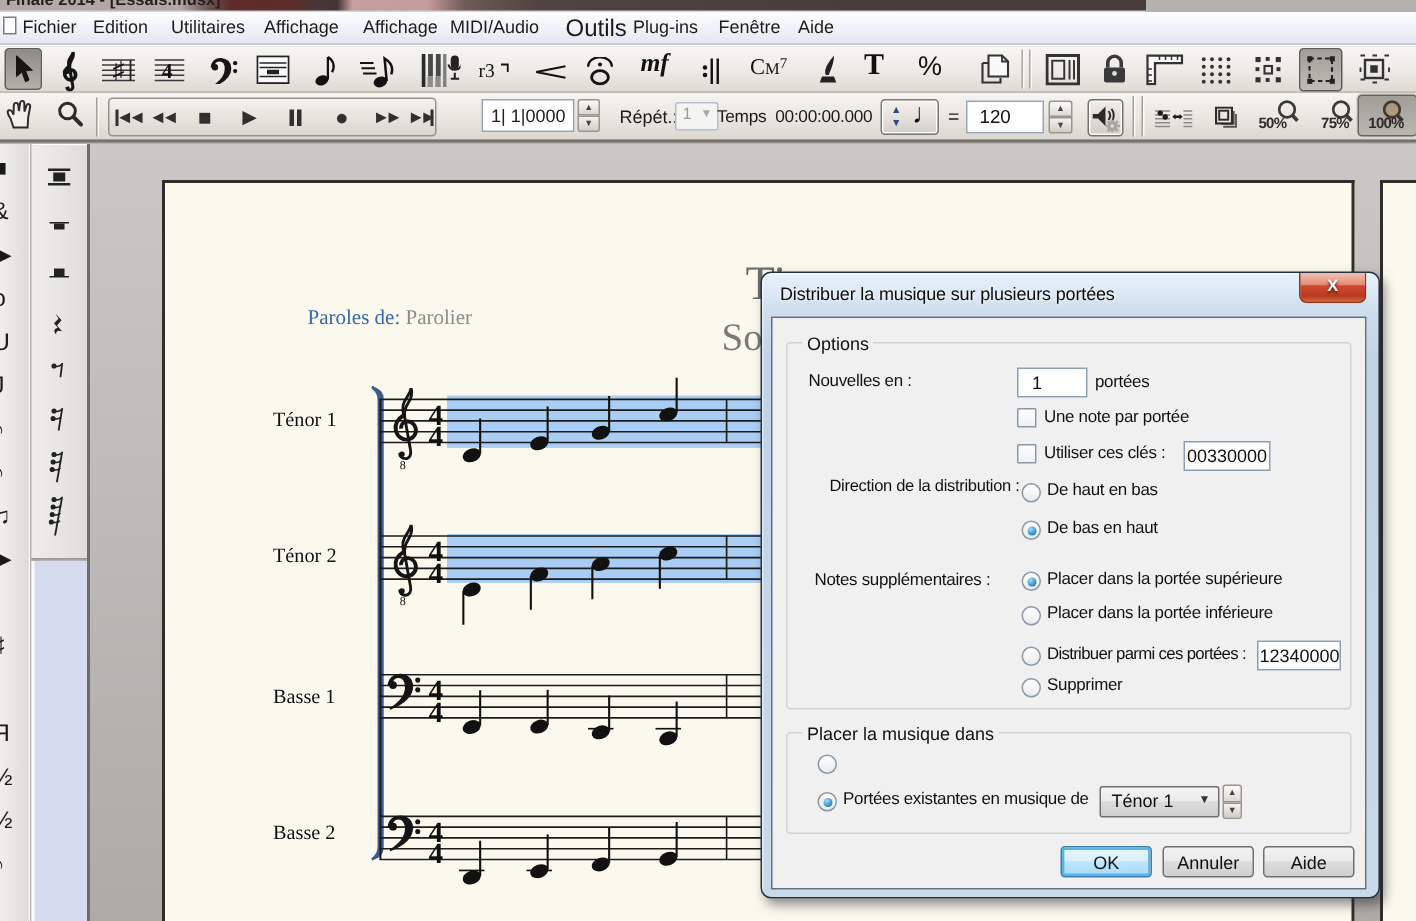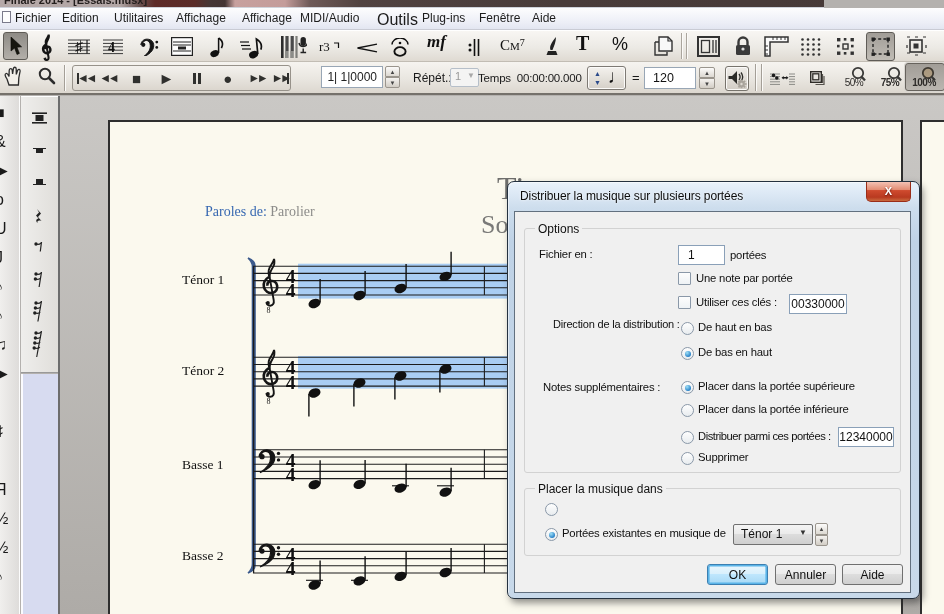--- a/index.html
+++ b/index.html
@@ -1,18 +1,18 @@
 <!DOCTYPE html>
 <html><head><meta charset="utf-8"><style>
 *{margin:0;padding:0;box-sizing:border-box}
 html,body{width:944px;height:614px;overflow:hidden;font-family:"Liberation Sans",sans-serif;position:relative;background:#b4b1ae}
 .abs{position:absolute}
 </style></head><body>
 
-<div class="abs" style="left:0;top:0;width:824px;height:8px;overflow:hidden;
+<div class="abs" style="left:0;top:0;width:764px;height:8px;overflow:hidden;
 background:linear-gradient(90deg,#b5a9a8 0px,#b2a6a5 120px,#68504e 140px,#5e2b28 155px,#5c2d2a 195px,#463736 210px,#443534 225px,#c7a09e 235px,#c49c9a 285px,#6e5a58 310px,#514341 360px,#493c3a 560px,#473a38 944px)">
 <div class="abs" style="left:4px;top:-6px;font-size:11px;color:#241f1e;font-weight:bold">Finale 2014 - [Essais.musx]</div>
 <div class="abs" style="left:0;top:7px;width:944px;height:1px;background:#cfd3db"></div>
 </div>
 
 <div class="abs" style="left:0;top:8px;width:944px;height:22px;background:linear-gradient(#fdfdfe,#eceef6 70%,#e3e6f1);border-bottom:1px solid #c9cbd4">
 <div class="abs" style="left:2px;top:3px;width:9px;height:12px;background:#fdfdfd;border:1px solid #7a7a8a"></div>
 <div class="abs" style="left:15px;top:3px;font-size:12px;color:#1c1c1c">Fichier</div>
 <div class="abs" style="left:62px;top:3px;font-size:12px;color:#1c1c1c">Edition</div>
 <div class="abs" style="left:114px;top:3px;font-size:12px;color:#1c1c1c">Utilitaires</div>
@@ -274,21 +274,21 @@
 <svg class="abs" style="left:810px;top:9px" width="16" height="17">
       <path d="M4,11.5 h8.5 v-8.5" fill="none" stroke="#55524c" stroke-width="1.2"></path>
       <path d="M5.5,13.5 h8.5 v-8.5" fill="none" stroke="#55524c" stroke-width="1.2"></path>
       <rect x="0.7" y="0.7" width="10.6" height="10.6" fill="#e8e6e1" stroke="#2e2c28" stroke-width="1.4"></rect>
       <rect x="2.8" y="2.8" width="6" height="6" fill="none" stroke="#2e2c28" stroke-width="1.3"></rect>
     </svg>
 <svg class="abs" style="left:846px;top:4px" width="20" height="16" viewBox="0 0 20 16">
       <circle cx="12" cy="7" r="5.2" fill="none" stroke="#3a3a38" stroke-width="1.8"></circle>
       <line x1="15.6" y1="10.8" x2="19" y2="14.5" stroke="#3a3a38" stroke-width="2.4"></line>
     </svg>
-<div class="abs" style="left:839px;top:15px;width:30px;text-align:center;font-size:10px;color:#2e2c2a;font-weight:normal;letter-spacing:-0.5px">50%</div>
+<div class="abs" style="left:839px;top:15px;width:30px;text-align:left;font-size:10px;color:#2e2c2a;font-weight:bold;letter-spacing:-0.5px">50%</div>
 <svg class="abs" style="left:882px;top:4px" width="20" height="16" viewBox="0 0 20 16">
       <circle cx="12" cy="7" r="5.2" fill="none" stroke="#3a3a38" stroke-width="1.8"></circle>
       <line x1="15.6" y1="10.8" x2="19" y2="14.5" stroke="#3a3a38" stroke-width="2.4"></line>
     </svg>
 <div class="abs" style="left:875px;top:15px;width:30px;text-align:center;font-size:10px;color:#2e2c2a;font-weight:bold;letter-spacing:-0.5px">75%</div>
 <div class="abs" style="left:905px;top:1px;width:40px;height:28px;border:1px solid #67635d;border-radius:3px;background:linear-gradient(#a19d97,#bab6b0);box-shadow:0 0 0 1px #d8d5d0"></div>
     <svg class="abs" style="left:916px;top:4px" width="20" height="16" viewBox="0 0 20 16">
       <circle cx="12" cy="7" r="5.2" fill="#b08a50" fill-opacity="0.4" stroke="#3f3a32" stroke-width="1.8"></circle>
       <line x1="15.6" y1="10.8" x2="19" y2="14.5" stroke="#3a3a38" stroke-width="2.4"></line>
     </svg>
@@ -454,21 +454,21 @@
     <line x1="243" y1="460.3" x2="260" y2="460.3" stroke="#111" stroke-width="1.1"></line>
   </svg>
 <div class="abs" style="left:507px;top:181px;width:413px;height:418px;border-radius:7px;border:1px solid #24313f;
 background:linear-gradient(#e9f2fb,#cddded 26px,#bfd2e6 60px,#c8d9ea);box-shadow:3px 4px 7px rgba(40,40,40,.5),1px 1px 0 rgba(255,255,255,.5) inset">
 <div class="abs" style="left:12px;top:7px;font-size:12px;letter-spacing:-0.1px;color:#0c0c0c;text-shadow:0 0 3px #fff">Distribuer la musique sur plusieurs portées</div>
 <div class="abs" style="left:358px;top:0px;width:45px;height:20px;border:1px solid #9a2d18;border-top:none;border-radius:0 0 5px 5px;background:linear-gradient(#f3c1b3,#e38d74 40%,#cf4a2e 45%,#b93a20 80%,#c96a3e);color:#fff;font-weight:bold;font-size:11px;text-align:center;line-height:19px;text-shadow:0 1px 2px #5a1208">X</div>
 <div class="abs" style="left:6px;top:29px;width:397px;height:382px;background:#f0f0f0;border:1px solid #62707f">
 
 <fieldset class="abs" style="left:9px;top:16px;width:377px;height:245px;border:1px solid #d2d2d2;border-radius:3px"></fieldset>
 <div class="abs" style="left:20px;top:10px;font-size:12px;color:#111;background:#f0f0f0;padding:0 3px">Options</div>
-<div class="abs" style="left:24px;top:36px;font-size:11.3px;color:#111;letter-spacing:-0.2px;white-space:nowrap">Fichier en :</div>
+<div class="abs" style="left:24px;top:36px;font-size:11.3px;color:#111;letter-spacing:-0.2px;white-space:nowrap">Nouvelles en :</div>
 <div class="abs" style="left:163px;top:33px;width:47px;height:20px;background:#fff;border:1px solid #8aa0b8;font-size:12px;line-height:19px;padding-left:9px;color:#111">1</div>
 <div class="abs" style="left:215px;top:37px;font-size:11.3px;color:#111;letter-spacing:-0.2px;white-space:nowrap">portées</div>
 <div class="abs" style="left:163px;top:60px;width:13px;height:13px;background:linear-gradient(#fdfdfd,#eef2f5);border:1px solid #8a98a8;border-radius:1px"></div>
 <div class="abs" style="left:181px;top:60px;font-size:11.3px;color:#111;letter-spacing:-0.2px;white-space:nowrap">Une note par portée</div>
 <div class="abs" style="left:163px;top:84px;width:13px;height:13px;background:linear-gradient(#fdfdfd,#eef2f5);border:1px solid #8a98a8;border-radius:1px"></div>
 <div class="abs" style="left:181px;top:84px;font-size:11.3px;color:#111;letter-spacing:-0.2px;white-space:nowrap">Utiliser ces clés :</div>
 <div class="abs" style="left:274px;top:82px;width:58px;height:20px;background:#fff;border:1px solid #8aa0b8;font-size:12px;line-height:19px;text-align:center;color:#111">00330000</div>
 <div class="abs" style="left:38px;top:106px;font-size:11px;color:#111;letter-spacing:-0.2px;white-space:nowrap">Direction de la distribution :</div>
 <div class="abs" style="left:166px;top:110px;width:13px;height:13px;border-radius:50%;background:linear-gradient(#fefefe,#e8ecef);border:1px solid #8a98a8"></div>
 <div class="abs" style="left:183px;top:109px;font-size:11.3px;color:#111;letter-spacing:-0.2px;white-space:nowrap">De haut en bas</div>
@@ -478,21 +478,21 @@
 <div class="abs" style="left:183px;top:134px;font-size:11.3px;color:#111;letter-spacing:-0.2px;white-space:nowrap">De bas en haut</div>
 <div class="abs" style="left:28px;top:169px;font-size:11.3px;color:#111;letter-spacing:-0.2px;white-space:nowrap">Notes supplémentaires :</div>
 <div class="abs" style="left:166px;top:169px;width:13px;height:13px;border-radius:50%;background:linear-gradient(#fefefe,#e8ecef);border:1px solid #8a98a8">
         <div class="abs" style="left:2.5px;top:2.5px;width:6px;height:6px;border-radius:50%;background:radial-gradient(circle at 35% 30%,#9fe0f7,#2a83c9 70%,#1b69a8)"></div>
       </div>
 <div class="abs" style="left:183px;top:168px;font-size:11.3px;color:#111;letter-spacing:-0.2px;white-space:nowrap">Placer dans la portée supérieure</div>
 <div class="abs" style="left:166px;top:192px;width:13px;height:13px;border-radius:50%;background:linear-gradient(#fefefe,#e8ecef);border:1px solid #8a98a8"></div>
 <div class="abs" style="left:183px;top:191px;font-size:11.3px;color:#111;letter-spacing:-0.2px;white-space:nowrap">Placer dans la portée inférieure</div>
 <div class="abs" style="left:166px;top:219px;width:13px;height:13px;border-radius:50%;background:linear-gradient(#fefefe,#e8ecef);border:1px solid #8a98a8"></div>
 <div class="abs" style="left:183px;top:218px;font-size:11.2px;color:#111;letter-spacing:-0.45px;white-space:nowrap">Distribuer parmi ces portées :</div>
-<div class="abs" style="left:323px;top:215px;width:56px;height:20px;background:#fff;border:1px solid #8aa0b8;font-size:12px;line-height:19px;text-align:center;color:#111">12340000</div>
+<div class="abs" style="left:323px;top:215px;width:56px;height:20px;background:#fff;border:1px solid #8aa0b8;font-size:12px;line-height:19px;text-align:right;color:#111">12340000</div>
 <div class="abs" style="left:166px;top:240px;width:13px;height:13px;border-radius:50%;background:linear-gradient(#fefefe,#e8ecef);border:1px solid #8a98a8"></div>
 <div class="abs" style="left:183px;top:239px;font-size:11.3px;color:#111;letter-spacing:-0.2px;white-space:nowrap">Supprimer</div>
 <fieldset class="abs" style="left:9px;top:276px;width:377px;height:68px;border:1px solid #d2d2d2;border-radius:3px"></fieldset>
 <div class="abs" style="left:20px;top:270px;font-size:12px;color:#111;background:#f0f0f0;padding:0 3px">Placer la musique dans</div>
 <div class="abs" style="left:30px;top:291px;width:13px;height:13px;border-radius:50%;background:linear-gradient(#fefefe,#e8ecef);border:1px solid #8a98a8"></div>
 <div class="abs" style="left:30px;top:316px;width:13px;height:13px;border-radius:50%;background:linear-gradient(#fefefe,#e8ecef);border:1px solid #8a98a8">
         <div class="abs" style="left:2.5px;top:2.5px;width:6px;height:6px;border-radius:50%;background:radial-gradient(circle at 35% 30%,#9fe0f7,#2a83c9 70%,#1b69a8)"></div>
       </div>
 <div class="abs" style="left:47px;top:315px;font-size:11.3px;color:#111;letter-spacing:-0.2px;white-space:nowrap">Portées existantes en musique de</div>
 <div class="abs" style="left:218px;top:312px;width:80px;height:21px;border:1px solid #707070;border-radius:2px;background:linear-gradient(#f4f4f4,#ebebeb 45%,#dcdcdc 50%,#cfcfcf)">

